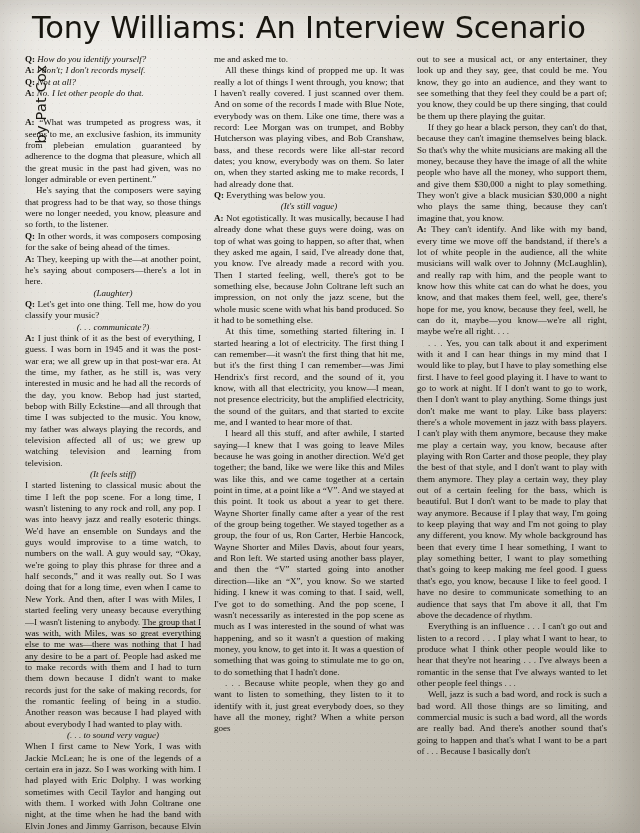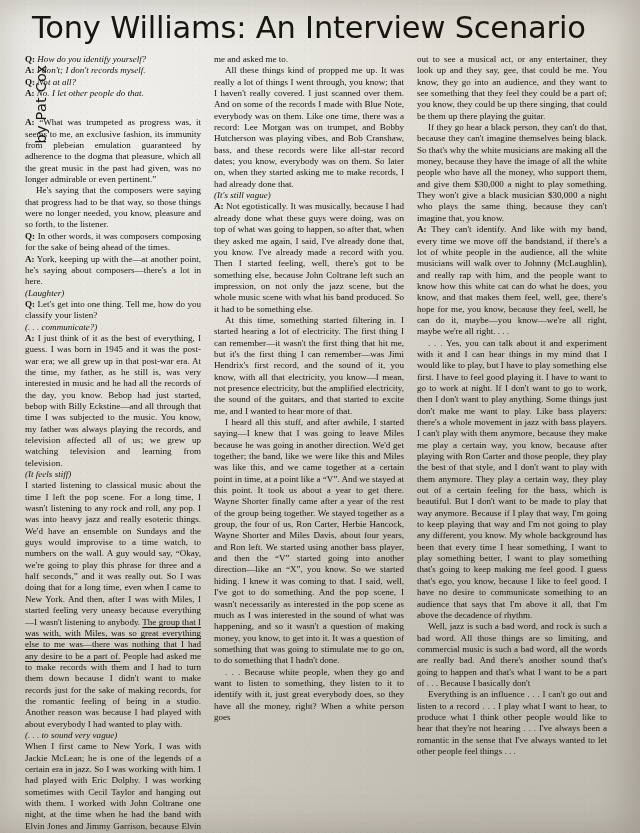--- a/index.html
+++ b/index.html
@@ -95,21 +95,21 @@
   .col p.noindent { text-indent: 0; }
   .col p.qa { text-indent: 0; }
 
   .speaker {
     font-weight: bold;
   }
   .ital { font-style: italic; }
 
   .center {
     text-indent: 0 !important;
-    text-align: left;
+    text-align: center;
     font-style: italic;
   }
 
   .underlined {
     text-decoration: underline;
     text-decoration-thickness: .8px;
     text-underline-offset: 1.6px;
   }
 
   .edge-shadow {
@@ -133,46 +133,47 @@
 
     <div class="col first">
       <p class="qa"><span class="speaker">Q:</span> <span class="ital">How do you identify yourself?</span></p>
       <p class="qa"><span class="speaker">A:</span> <span class="ital">I don't; I don't records myself.</span></p>
       <p class="qa"><span class="speaker">Q:</span> <span class="ital">Not at all?</span></p>
       <p class="qa"><span class="speaker">A:</span> <span class="ital">No. I let other people do that.</span></p>
 
       <p class="qa" style="margin-top:18px"><span class="speaker">A:</span> <span>“What was trumpeted as progress was, it seems to me, an exclusive fashion, its immunity from plebeian emulation guaranteed by adherence to the dogma that pleasure, which all the great music in the past had given, was no longer admirable or even pertinent.”</span></p>
       <p>He's saying that the composers were saying that progress had to be that way, so those things were no longer needed, you know, pleasure and so forth, to the listener.</p>
       <p class="qa"><span class="speaker">Q:</span> <span>In other words, it was composers composing for the sake of being ahead of the times.</span></p>
-      <p class="qa"><span class="speaker">A:</span> <span>York, keeping up with the—at another point, he's saying about composers—there's a lot in here.</span></p>
+      <p class="qa"><span class="speaker">A:</span> <span>They, keeping up with the—at another point, he's saying about composers—there's a lot in here.</span></p>
       <p class="center">(Laughter)</p>
-      <p class="qa"><span class="speaker">Q:</span> <span>Let's get into one thing. Tell me, how do you classify your listen?</span></p>
+      <p class="qa"><span class="speaker">Q:</span> <span>Let's get into one thing. Tell me, how do you classify your music?</span></p>
       <p class="center">(. . . communicate?)</p>
       <p class="qa"><span class="speaker">A:</span> <span>I just think of it as the best of everything, I guess. I was born in 1945 and it was the post-war era; we all grew up in that post-war era. At the time, my father, as he still is, was very interested in music and he had all the records of the day, you know. Bebop had just started, bebop with Billy Eckstine—and all through that time I was subjected to the music. You know, my father was always playing the records, and television affected all of us; we grew up watching television and learning from television.</span></p>
       <p class="center">(It feels stiff)</p>
       <p class="noindent"><span>I started listening to classical music about the time I left the pop scene. For a long time, I wasn't listening to any rock and roll, any pop. I was into heavy jazz and really esoteric things. We'd have an ensemble on Sundays and the guys would improvise to a time watch, to numbers on the wall. A guy would say, “Okay, we're going to play this phrase for three and a half seconds,” and it was really out. So I was doing that for a long time, even when I came to New York. And then, after I was with Miles, I started feeling very uneasy because everything—I wasn't listening to anybody. </span><span class="underlined">The group that I was with, with Miles, was so great everything else to me was—there was nothing that I had any desire to be a part of.</span><span> People had asked me to make records with them and I had to turn them down because I didn't want to make records just for the sake of making records, for the romantic feeling of being in a studio. Another reason was because I had played with about everybody I had wanted to play with.</span></p>
       <p class="center">(. . . to sound very vague)</p>
       <p class="noindent">When I first came to New York, I was with Jackie McLean; he is one of the legends of a certain era in jazz. So I was working with him. I had played with Eric Dolphy. I was working sometimes with Cecil Taylor and hanging out with them. I worked with John Coltrane one night, at the time when he had the band with Elvin Jones and Jimmy Garrison, because Elvin couldn't make it one night, so he called</p>
     </div>
 
     <div class="col">
       <p class="noindent">me and asked me to.</p>
       <p>All these things kind of propped me up. It was really a lot of things I went through, you know; that I haven't really covered. I just scanned over them. And on some of the records I made with Blue Note, everybody was on them. Like one time, there was a record: Lee Morgan was on trumpet, and Bobby Hutcherson was playing vibes, and Bob Cranshaw, bass, and these records were like all-star record dates; you know, everybody was on them. So later on, when they started asking me to make records, I had already done that.</p>
+      <p class="qa"><span class="speaker">Q:</span> <span>Everything was below you.</span></p>
       <p class="center">(It's still vague)</p>
       <p class="qa"><span class="speaker">A:</span> <span>Not egotistically. It was musically, because I had already done what these guys were doing, was on top of what was going to happen, so after that, when they asked me again, I said, I've already done that, you know. I've already made a record with you. Then I started feeling, well, there's got to be something else, because John Coltrane left such an impression, on not only the jazz scene, but the whole music scene with what his band produced. So it had to be something else.</span></p>
       <p>At this time, something started filtering in. I started hearing a lot of electricity. The first thing I can remember—it wasn't the first thing that hit me, but it's the first thing I can remember—was Jimi Hendrix's first record, and the sound of it, you know, with all that electricity, you know—I mean, not presence electricity, but the amplified electricity, the sound of the guitars, and that started to excite me, and I wanted to hear more of that.</p>
       <p>I heard all this stuff, and after awhile, I started saying—I knew that I was going to leave Miles because he was going in another direction. We'd get together; the band, like we were like this and Miles was like this, and we came together at a certain point in time, at a point like a “V”. And we stayed at this point. It took us about a year to get there. Wayne Shorter finally came after a year of the rest of the group being together. We stayed together as a group, the four of us, Ron Carter, Herbie Hancock, Wayne Shorter and Miles Davis, about four years, and Ron left. We started using another bass player, and then the “V” started going into another direction—like an “X”, you know. So we started hiding. I knew it was coming to that. I said, well, I've got to do something. And the pop scene, I wasn't necessarily as interested in the pop scene as much as I was interested in the sound of what was happening, and so it wasn't a question of making money, you know, to get into it. It was a question of something that was going to stimulate me to go on, to do something that I hadn't done.</p>
       <p>. . . Because white people, when they go and want to listen to something, they listen to it to identify with it, just great everybody does, so they have all the money, right? When a white person goes</p>
     </div>
 
     <div class="col">
       <p class="noindent">out to see a musical act, or any entertainer, they look up and they say, gee, that could be me. You know, they go into an audience, and they want to see something that they feel they could be a part of; you know, they could be up there singing, that could be them up there playing the guitar.</p>
       <p>If they go hear a black person, they can't do that, because they can't imagine themselves being black. So that's why the white musicians are making all the money, because they have the image of all the white people who have all the money, who support them, and give them $30,000 a night to play something. They won't give a black musician $30,000 a night who plays the same thing, because they can't imagine that, you know.</p>
       <p class="qa"><span class="speaker">A:</span> <span>They can't identify. And like with my band, every time we move off the bandstand, if there's a lot of white people in the audience, all the white musicians will walk over to Johnny (McLaughlin), and really rap with him, and the people want to know how this white cat can do what he does, you know, and that makes them feel, well, gee, there's hope for me, you know, because they feel, well, he can do it, maybe—you know—we're all right, maybe we're all right. . . .</span></p>
       <p>. . . Yes, you can talk about it and experiment with it and I can hear things in my mind that I would like to play, but I have to play something else first. I have to feel good playing it. I have to want to go to work at night. If I don't want to go to work, then I don't want to play anything. Some things just don't make me want to play. Like bass players: there's a whole movement in jazz with bass players. I can't play with them anymore, because they make me play a certain way, you know, because after playing with Ron Carter and those people, they play the best of that style, and I don't want to play with them anymore. They play a certain way, they play out of a certain feeling for the bass, which is beautiful. But I don't want to be made to play that way anymore. Because if I play that way, I'm going to keep playing that way and I'm not going to play any different, you know. My whole background has been that every time I hear something, I want to play something better, I want to play something that's going to keep making me feel good. I guess that's ego, you know, because I like to feel good. I have no desire to communicate something to an audience that says that I'm above it all, that I'm above the decadence of rhythm.</p>
+      <p>Everything is an influence . . . I can't go out and listen to a record . . . I play what I want to hear, to produce what I think other people would like to hear that they're not hearing . . . I've always been a romantic in the sense that I've always wanted to let other people feel things . . .</p>
       <p>Well, jazz is such a bad word, and rock is such a bad word. All those things are so limiting, and commercial music is such a bad word, all the words are really bad. And there's another sound that's going to happen and that's what I want to be a part of . . . Because I basically don't</p>
-      <p>Everything is an influence . . . I can't go out and listen to a record . . . I play what I want to hear, to produce what I think other people would like to hear that they're not hearing . . . I've always been a romantic in the sense that I've always wanted to let other people feel things . . .</p>
     </div>
 
   </div>
 
   <div class="edge-shadow"></div>
 </div>
 
 </body></html>

